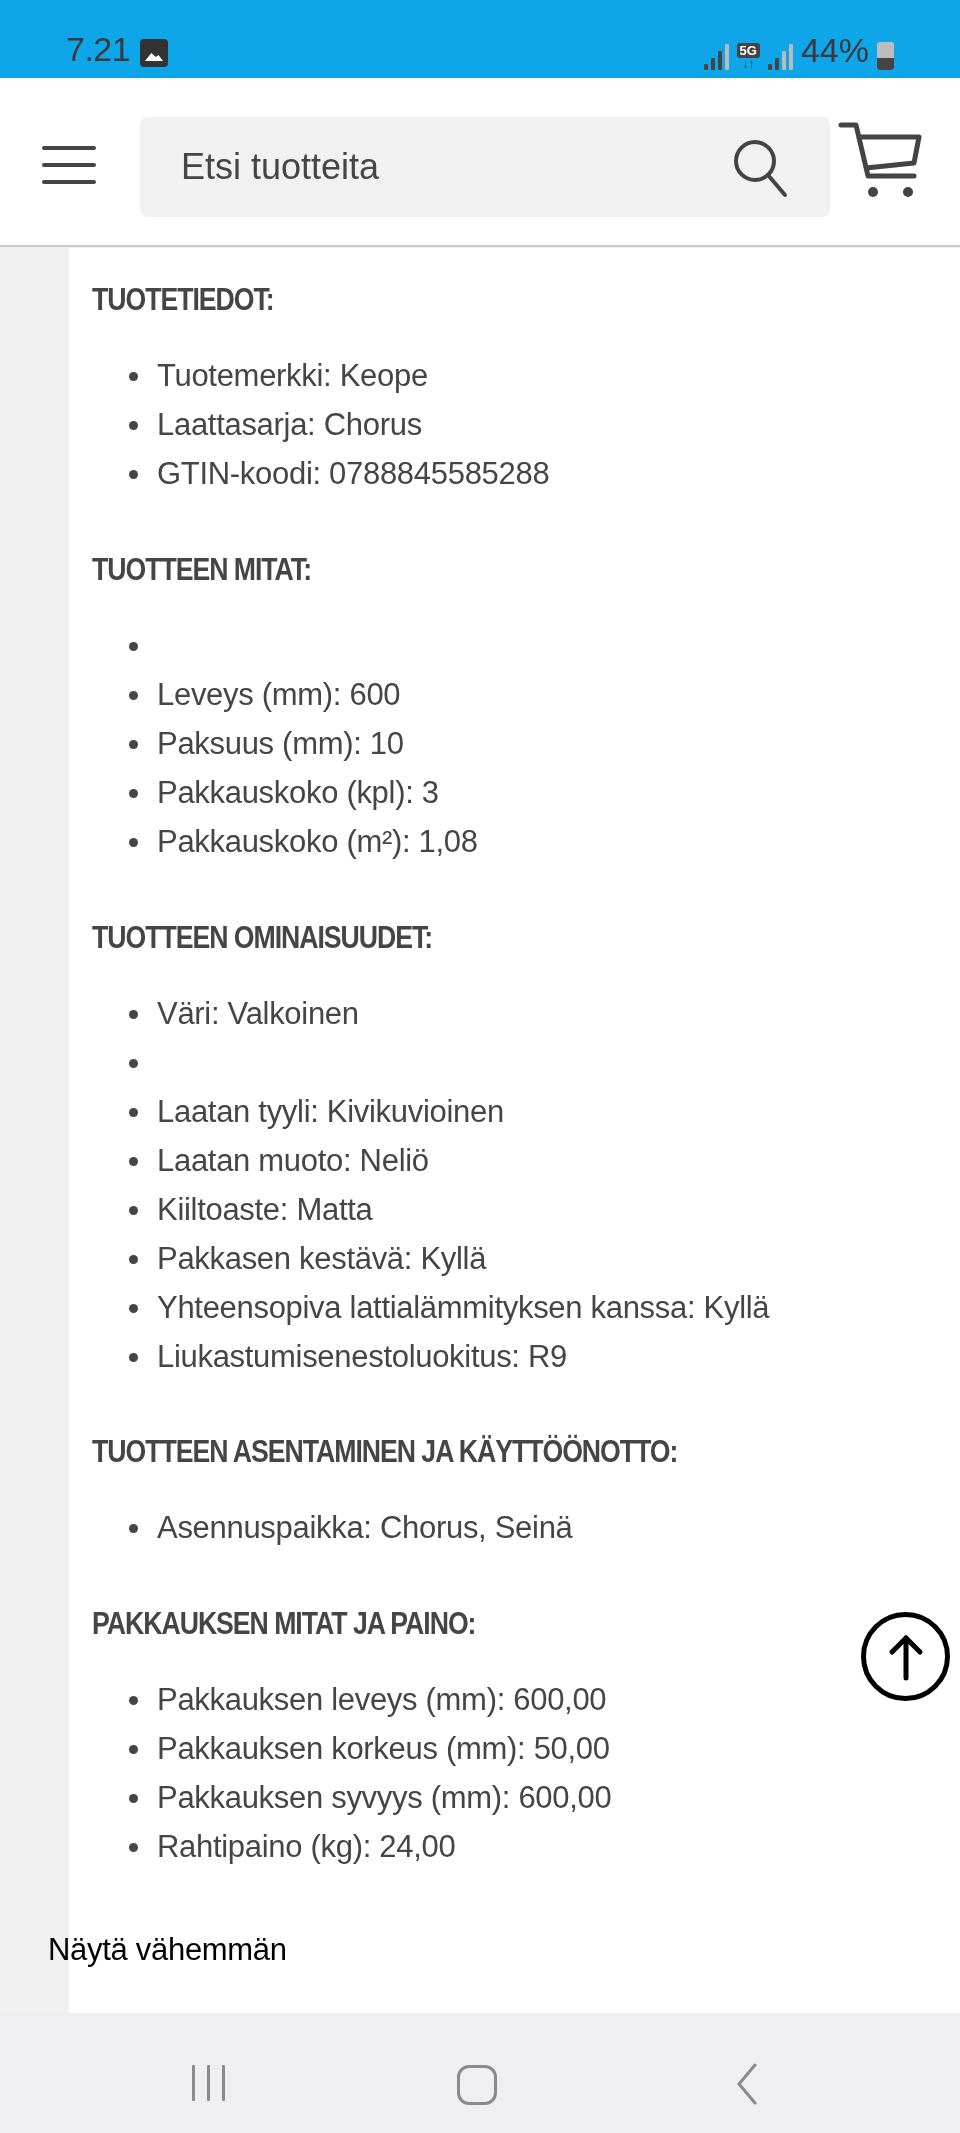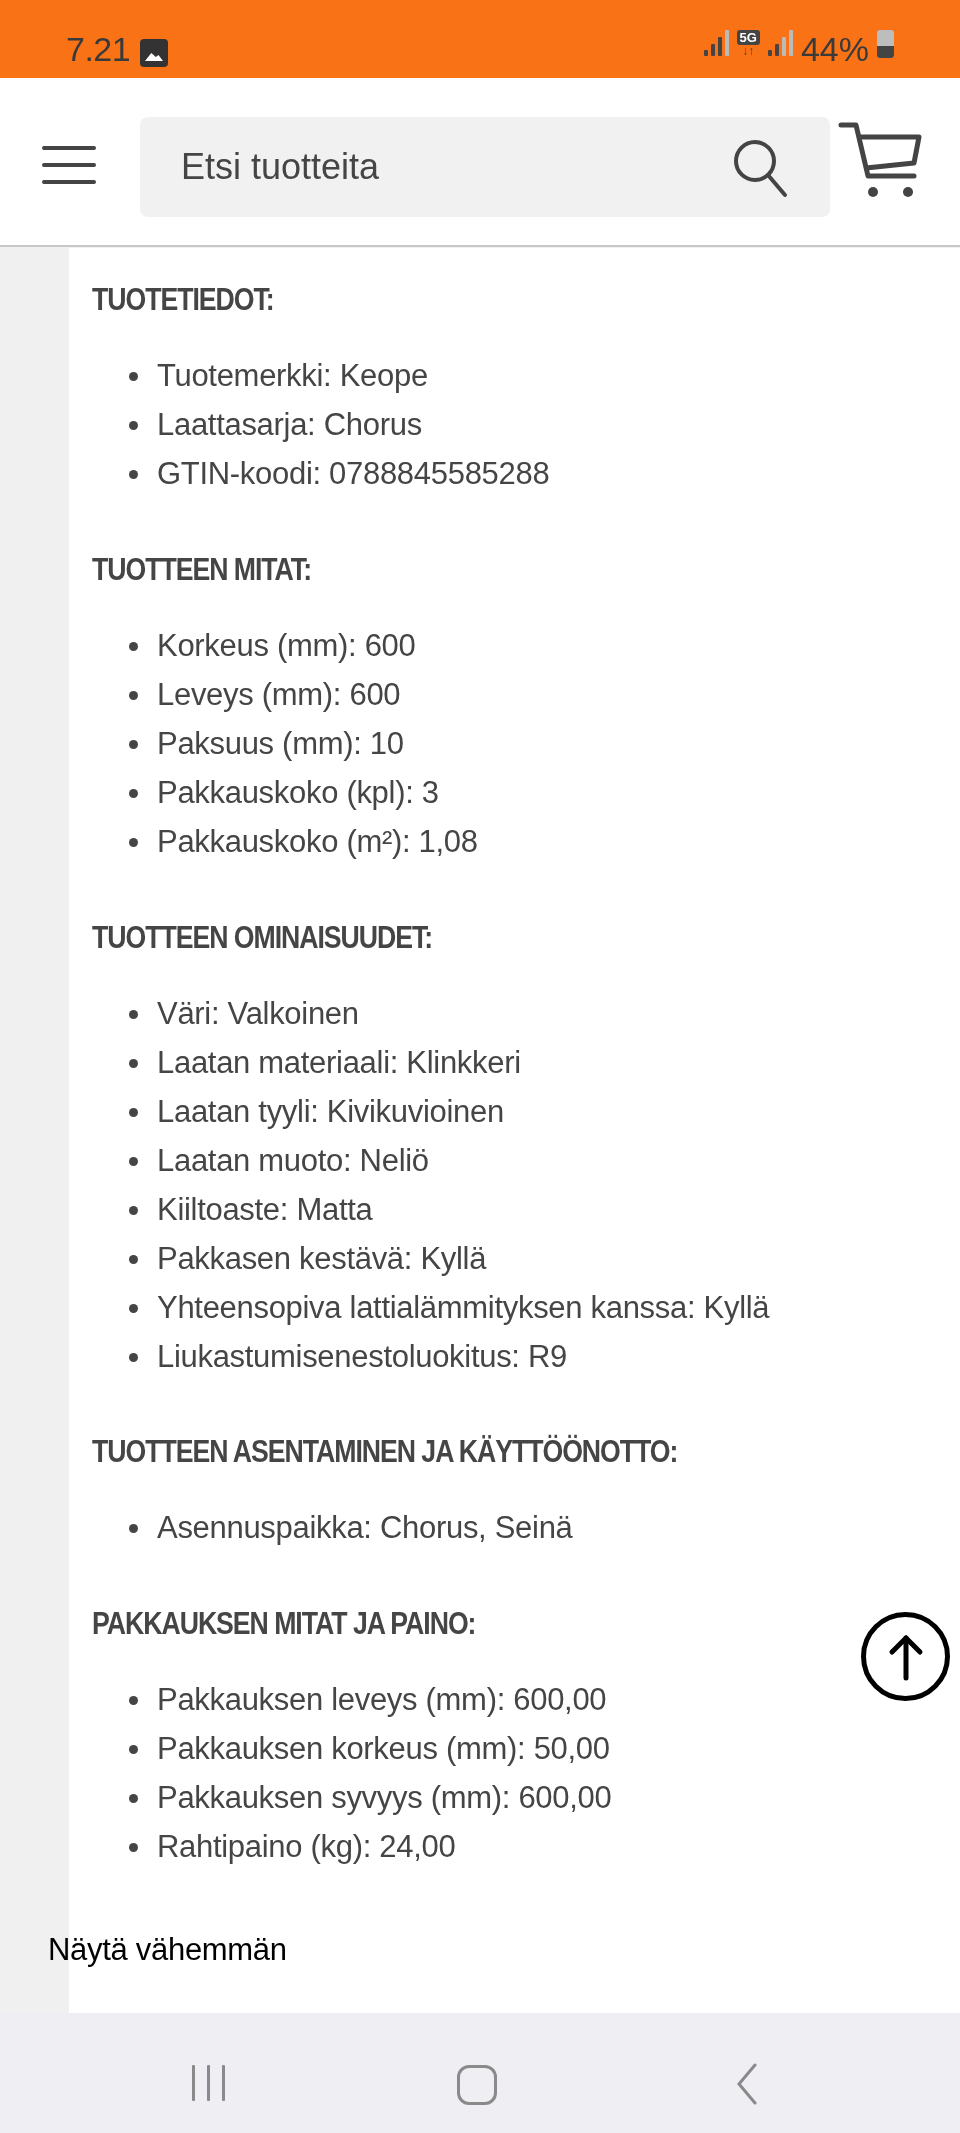--- a/index.html
+++ b/index.html
@@ -1,23 +1,23 @@
 <!DOCTYPE html>
 <html><head>
 <meta charset="utf-8">
 <style>
   * { box-sizing: border-box; margin: 0; padding: 0; }
   html, body { width: 960px; height: 2133px; overflow: hidden; }
   body { background: #f0f0f0; font-family: "Liberation Sans", "DejaVu Sans", sans-serif; color: #454545; position: relative; }
 
-  .statusbar { position: absolute; top: 0; left: 0; width: 960px; height: 78px; background: #f97316; }
+  .statusbar { position: absolute; top: 0; left: 0; width: 960px; height: 78px; background: #0ea5e9; }
   .status-time { position: absolute; left: 66px; top: 30px; font-size: 34px; color: #3a3a3a; letter-spacing: -0.5px; }
   .status-img-icon { position: absolute; left: 140px; top: 39px; width: 28px; height: 28px; border-radius: 4px; background: #333; }
   .status-img-icon::after { content: ""; position: absolute; left: 5px; top: 12px; width: 18px; height: 10px; background: #fff; clip-path: polygon(0 100%, 35% 20%, 60% 60%, 75% 40%, 100% 100%); }
-  .status-right { position: absolute; right: 66px; top: 30px; height: 40px; display: flex; align-items: flex-start; gap: 8px; }
+  .status-right { position: absolute; right: 66px; top: 30px; height: 40px; display: flex; align-items: flex-end; gap: 8px; }
   .sig { display: flex; align-items: flex-end; gap: 3px; height: 26px; }
   .sig span { display: block; width: 4px; background: #444; border-radius: 1px; }
   .sig span.dim { background: #bbb; }
   .fiveg { display: flex; flex-direction: column; align-items: center; line-height: 1; }
   .fiveg .badge { background: #444; color: #fff; font-size: 13px; font-weight: bold; padding: 1px 3px; border-radius: 3px; }
   .fiveg .arrows { font-size: 12px; color: #444; font-weight: bold; }
   .battery-text { font-size: 34px; color: #3a3a3a; }
   .battery { width: 17px; height: 28px; border-radius: 3px; background: #bdbdbd; position: relative; overflow: hidden; }
   .battery::after { content: ""; position: absolute; left: 0; right: 0; bottom: 0; height: 44%; background: #444; }
 
@@ -103,33 +103,33 @@
     <ul class="items">
       <li class="item"><span class="bullet"></span><span>Tuotemerkki: Keope</span></li>
       <li class="item"><span class="bullet"></span><span>Laattasarja: Chorus</span></li>
       <li class="item"><span class="bullet"></span><span>GTIN-koodi: 0788845585288</span></li>
     </ul>
   </div>
 
   <div class="section" style="top:304px">
     <h2 class="section-heading">TUOTTEEN MITAT:</h2>
     <ul class="items">
-      <li class="item"><span class="bullet"></span><span>Korkeus (mm): 600</span></li>
+      <li class="item"><span class="bullet"></span></li>
       <li class="item"><span class="bullet"></span><span>Leveys (mm): 600</span></li>
       <li class="item"><span class="bullet"></span><span>Paksuus (mm): 10</span></li>
       <li class="item"><span class="bullet"></span><span>Pakkauskoko (kpl): 3</span></li>
       <li class="item"><span class="bullet"></span><span>Pakkauskoko (m²): 1,08</span></li>
     </ul>
   </div>
 
   <div class="section" style="top:672px">
     <h2 class="section-heading">TUOTTEEN OMINAISUUDET:</h2>
     <ul class="items">
       <li class="item"><span class="bullet"></span><span>Väri: Valkoinen</span></li>
-      <li class="item"><span class="bullet"></span><span>Laatan materiaali: Klinkkeri</span></li>
+      <li class="item"><span class="bullet"></span></li>
       <li class="item"><span class="bullet"></span><span>Laatan tyyli: Kivikuvioinen</span></li>
       <li class="item"><span class="bullet"></span><span>Laatan muoto: Neliö</span></li>
       <li class="item"><span class="bullet"></span><span>Kiiltoaste: Matta</span></li>
       <li class="item"><span class="bullet"></span><span>Pakkasen kestävä: Kyllä</span></li>
       <li class="item"><span class="bullet"></span><span>Yhteensopiva lattialämmityksen kanssa: Kyllä</span></li>
       <li class="item"><span class="bullet"></span><span>Liukastumisenestoluokitus: R9</span></li>
     </ul>
   </div>
 
   <div class="section" style="top:1186px">

